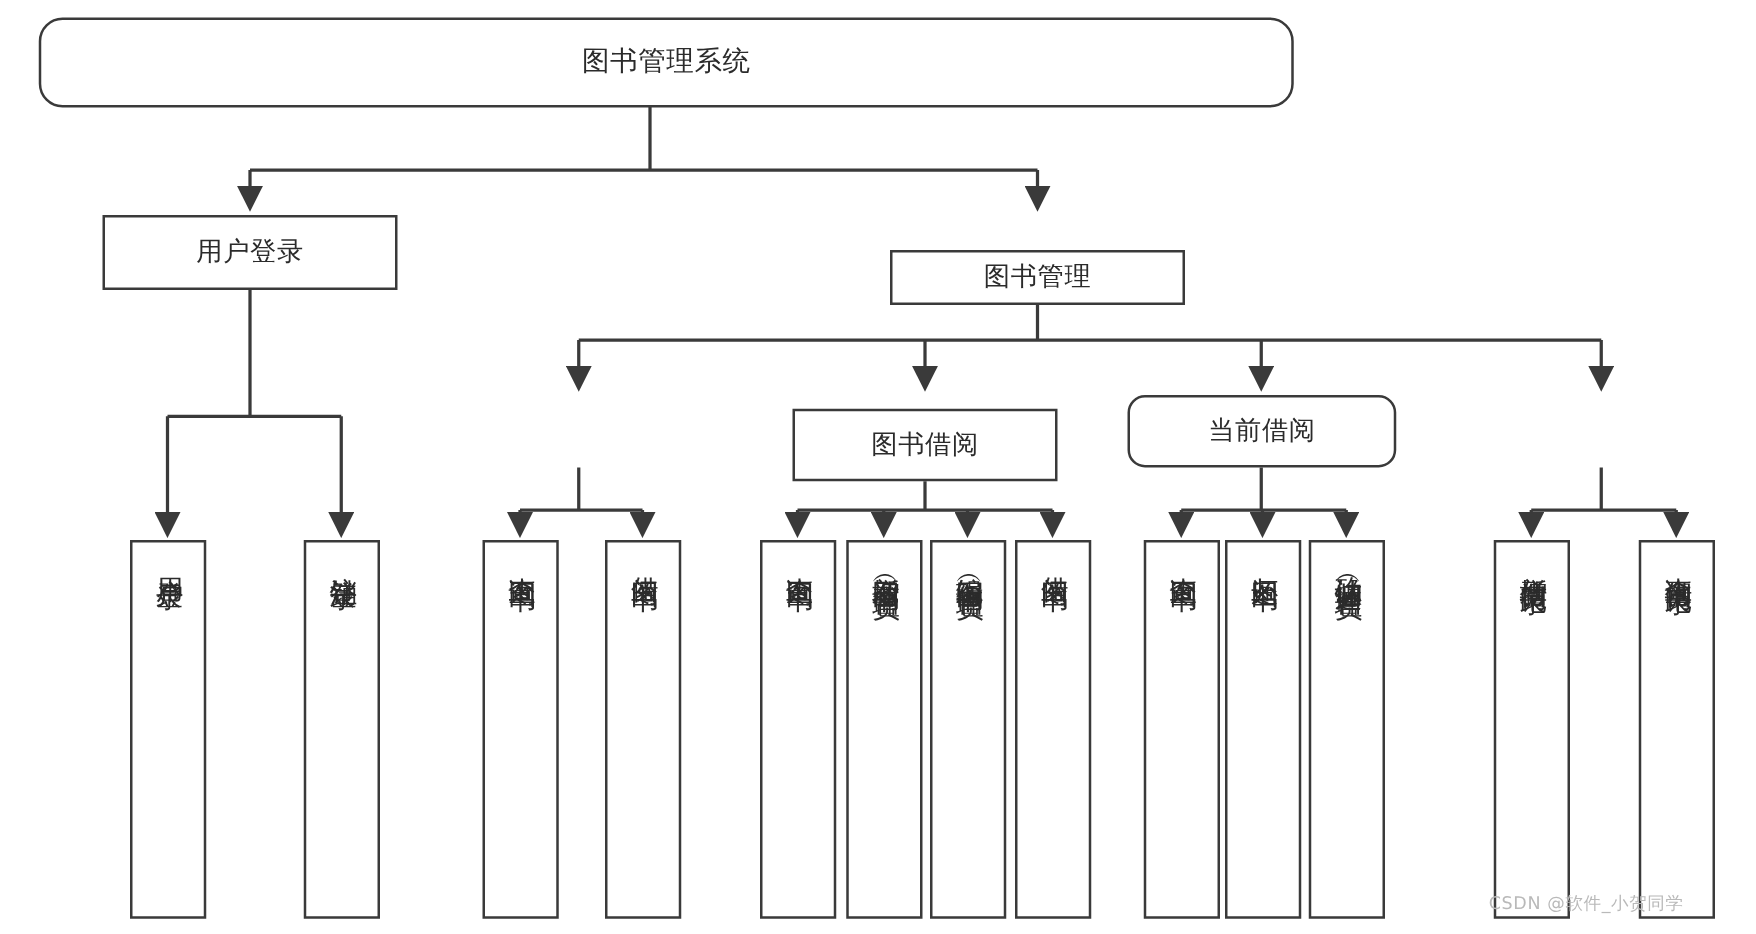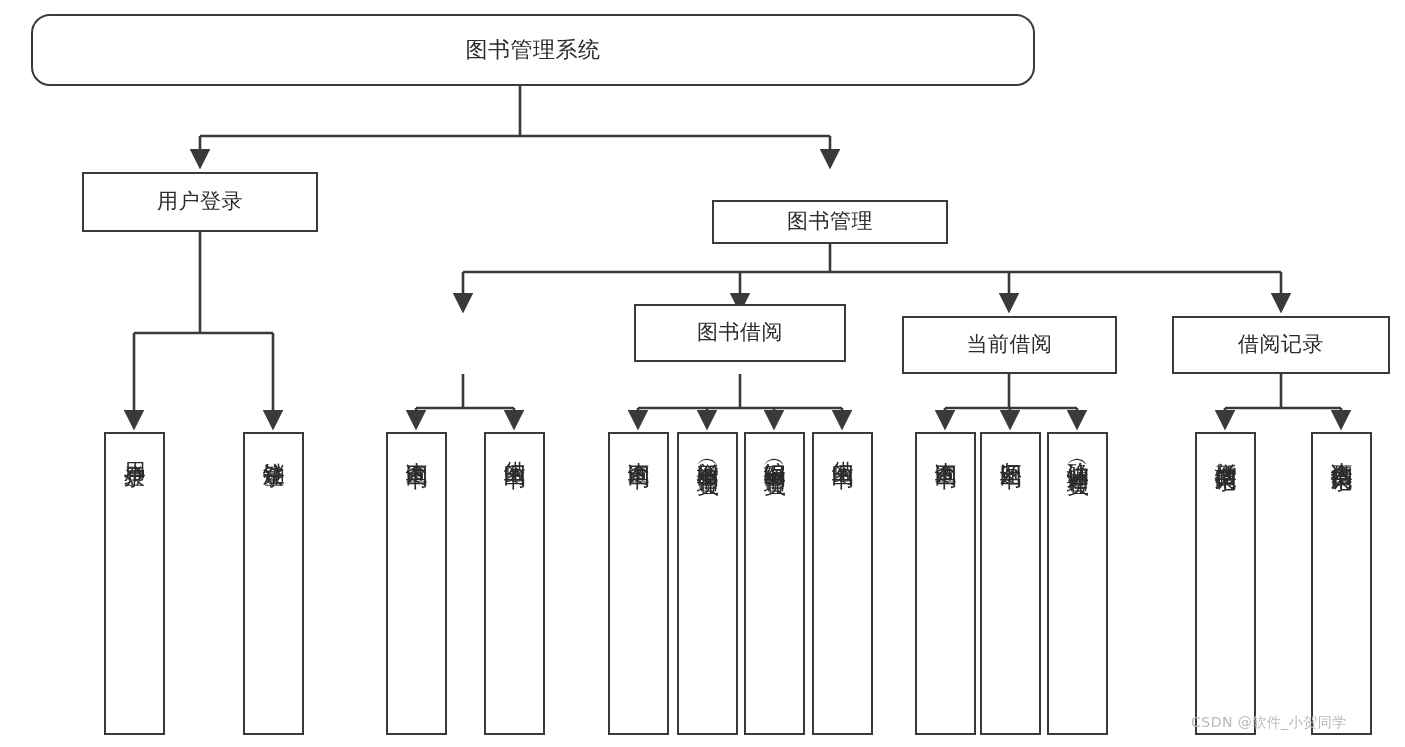--- a/index.html
+++ b/index.html
@@ -129,28 +129,25 @@
     <span class="label">图书管理系统</span>
   </div>
 
   <div class="node h" style="left:82px; top:172px; width:236px; height:60px;">
     <span class="label">用户登录</span>
   </div>
   <div class="node h" style="left:712px; top:172px; width:236px; height:44px;margin-top:28px;">
     <span class="label">图书管理</span>
   </div>
 
-  <div class="node h" style="left:634px; top:304px; width:212px; height:58px;">
+  <div class="node h" style="left:634px; top:327px; width:212px; height:58px;">
     <span class="label">图书借阅</span>
   </div>
-  <div class="node h" style="left:902px; top:316px; width:215px; height:58px;">
+  <div class="node h" style="left:902px; top:316px; width:215px; height:58px;border-radius:14px;">
     <span class="label">当前借阅</span>
-  </div>
-  <div class="node h" style="left:1172px; top:316px; width:218px; height:58px;">
-    <span class="label">借阅记录</span>
   </div>
 
   <div class="node v" style="left:104px; top:432px; width:61px; height:303px;">
     <span class="label">用户登录</span>
   </div>
   <div class="node v" style="left:243px; top:432px; width:61px; height:303px;">
     <span class="label">注销登录</span>
   </div>
 
   <div class="node v" style="left:386px; top:432px; width:61px; height:303px;">

